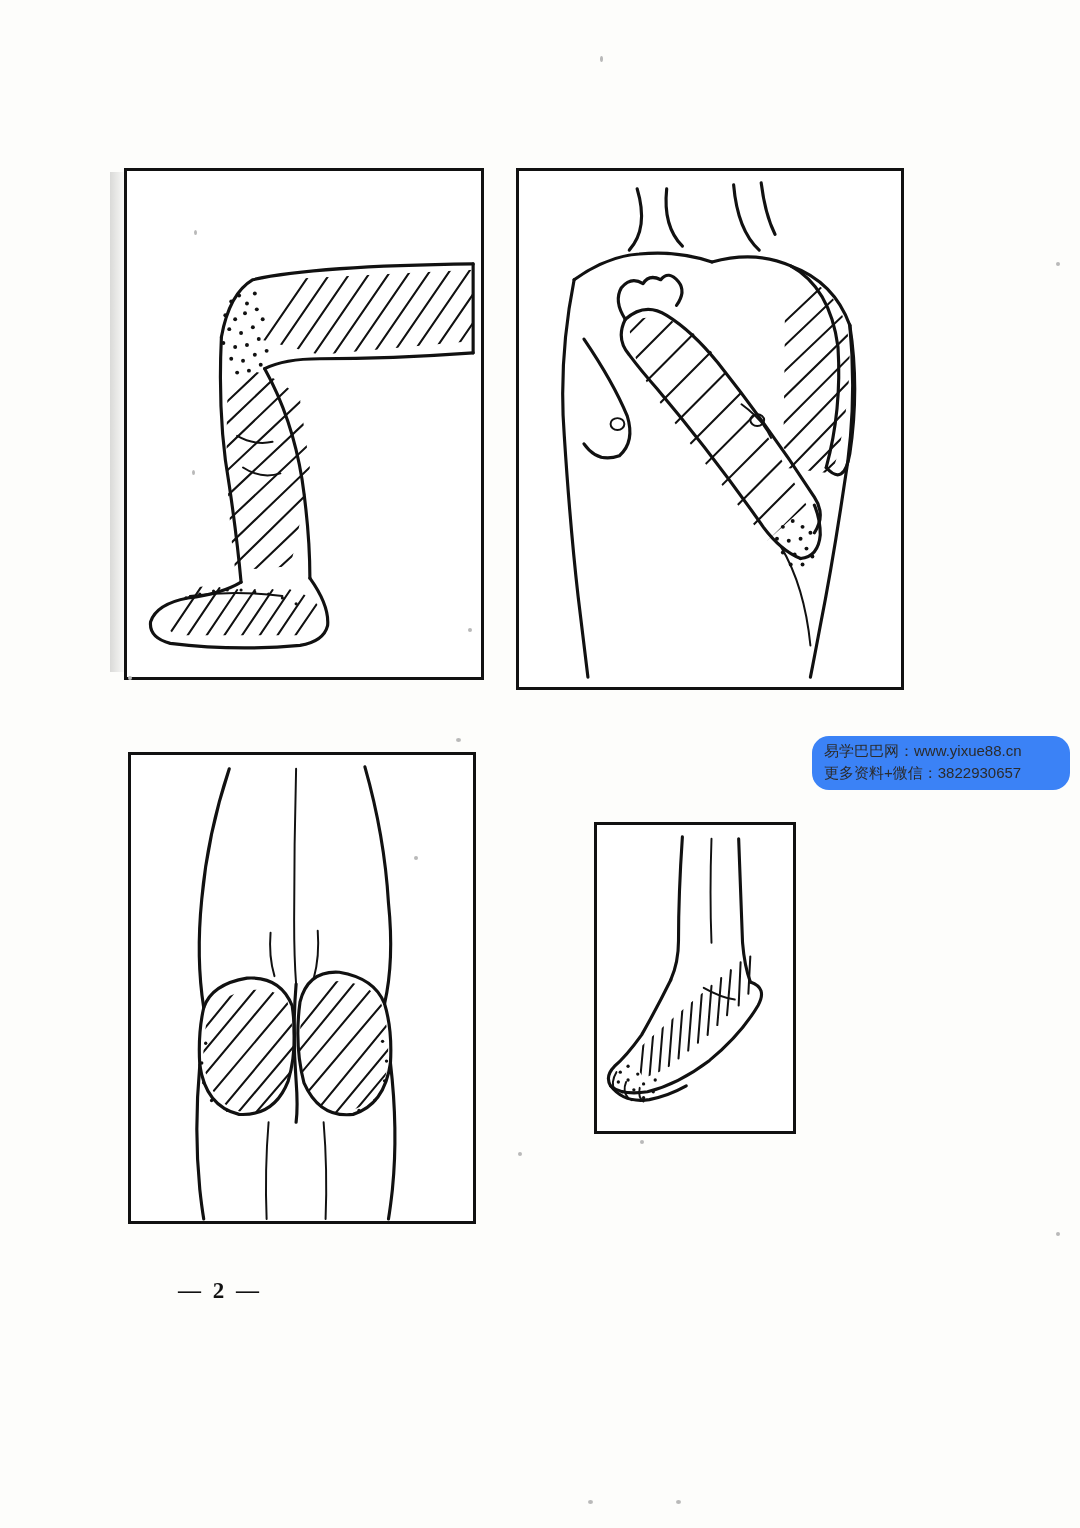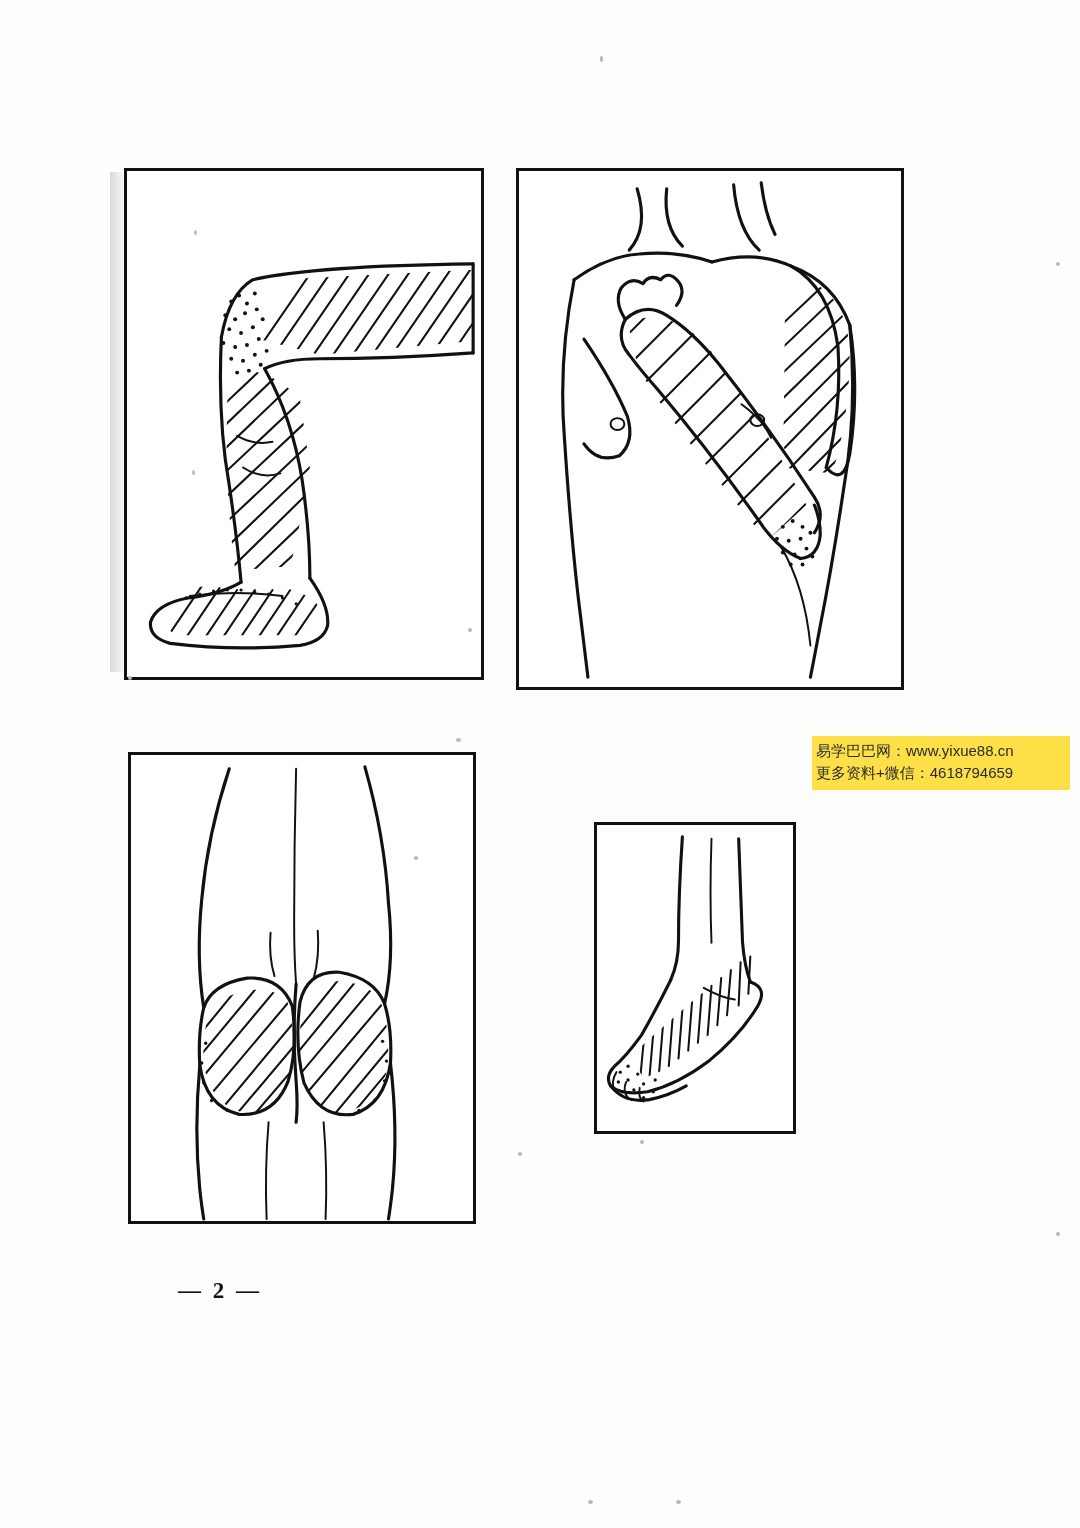--- a/index.html
+++ b/index.html
@@ -40,24 +40,25 @@
     width: 16px; height: 500px;
     background: linear-gradient(to right, rgba(0,0,0,0.14), rgba(0,0,0,0.0));
   }
 
   
   .watermark {
     position: absolute;
     left: 812px;
     top: 736px;
     width: 258px;
-    background: #fde047;
-    padding: 4px 6px 6px 4px;
+    background: #3b82f6;
+    padding: 4px 6px 6px 12px;
     box-sizing: border-box;
     line-height: 1.45;
+    border-radius: 17px;
   }
   .watermark div {
     font-size: 15px;
     color: #2b2b2b;
     white-space: nowrap;
     font-family: "Liberation Sans", sans-serif;
   }
 
   
   .page-number {
@@ -397,21 +398,21 @@
           <circle cx="36" cy="280" r="1.7"></circle>
         <circle cx="48" cy="278" r="1.7"></circle>
           <circle cx="58" cy="272" r="1.7"></circle>
           <circle cx="60" cy="260" r="1.7"></circle>
       </g>
     </svg>
   </div>
 
   <div class="watermark">
     <div>易学巴巴网：www.yixue88.cn</div>
-    <div>更多资料+微信：4618794659</div>
+    <div>更多资料+微信：3822930657</div>
   </div>
 
   <div class="page-number">— 2 —</div>
 
   <span class="speck" style="left:1056px; top:262px; width:4px; height:4px;"></span>
   <span class="speck" style="left:1056px; top:1232px; width:4px; height:4px;"></span>
   <span class="speck" style="left:600px; top:56px; width:3px; height:6px;"></span>
   <span class="speck" style="left:588px; top:1500px; width:5px; height:4px;"></span>
   <span class="speck" style="left:676px; top:1500px; width:5px; height:4px;"></span>
   <span class="speck" style="left:456px; top:738px; width:5px; height:4px;"></span>

